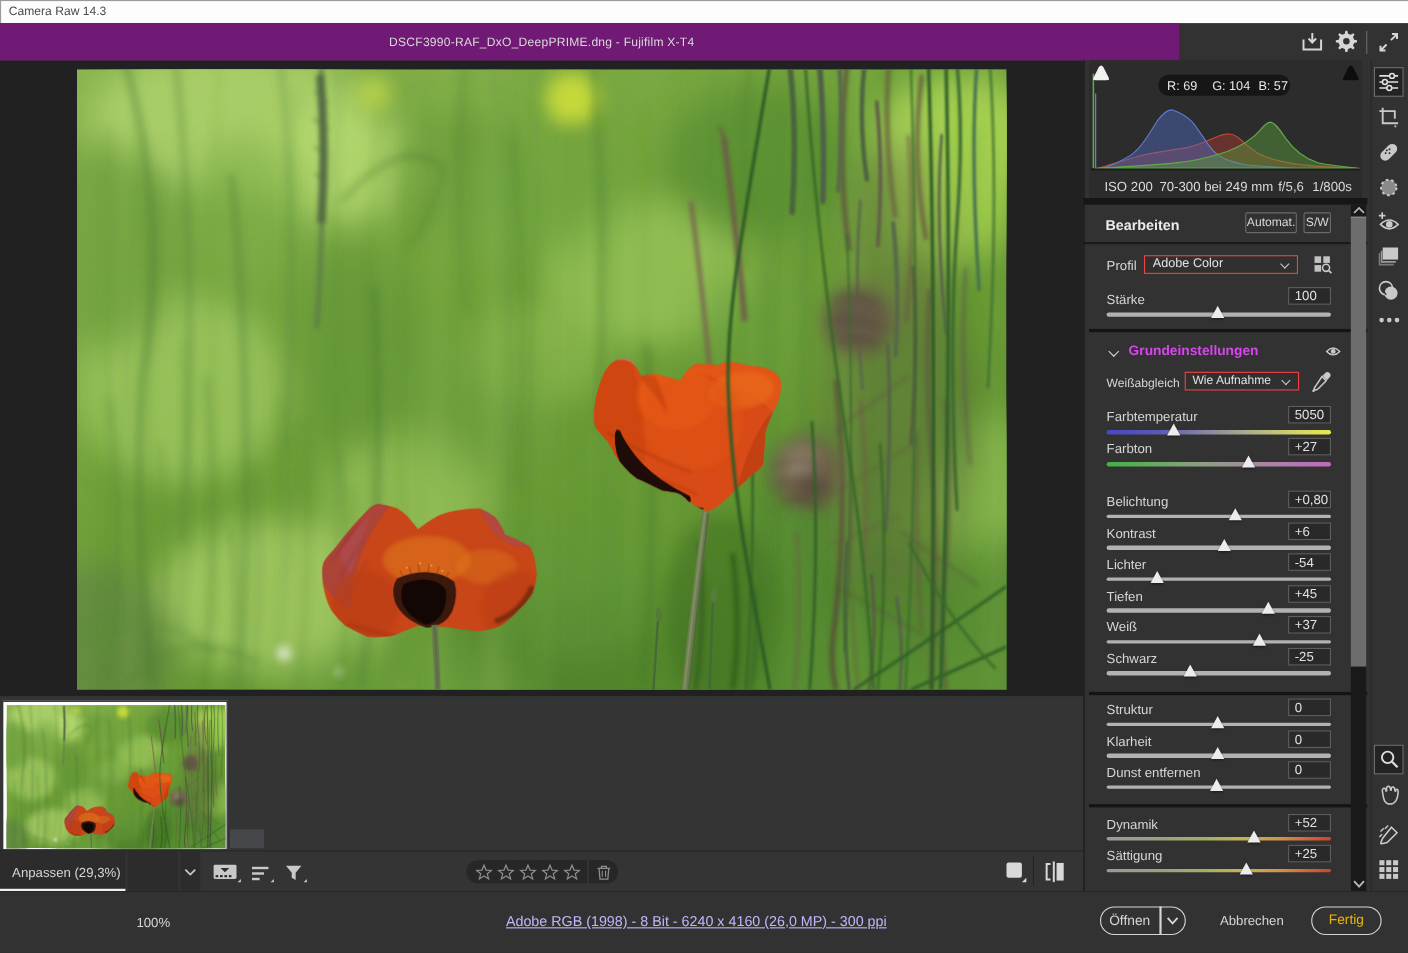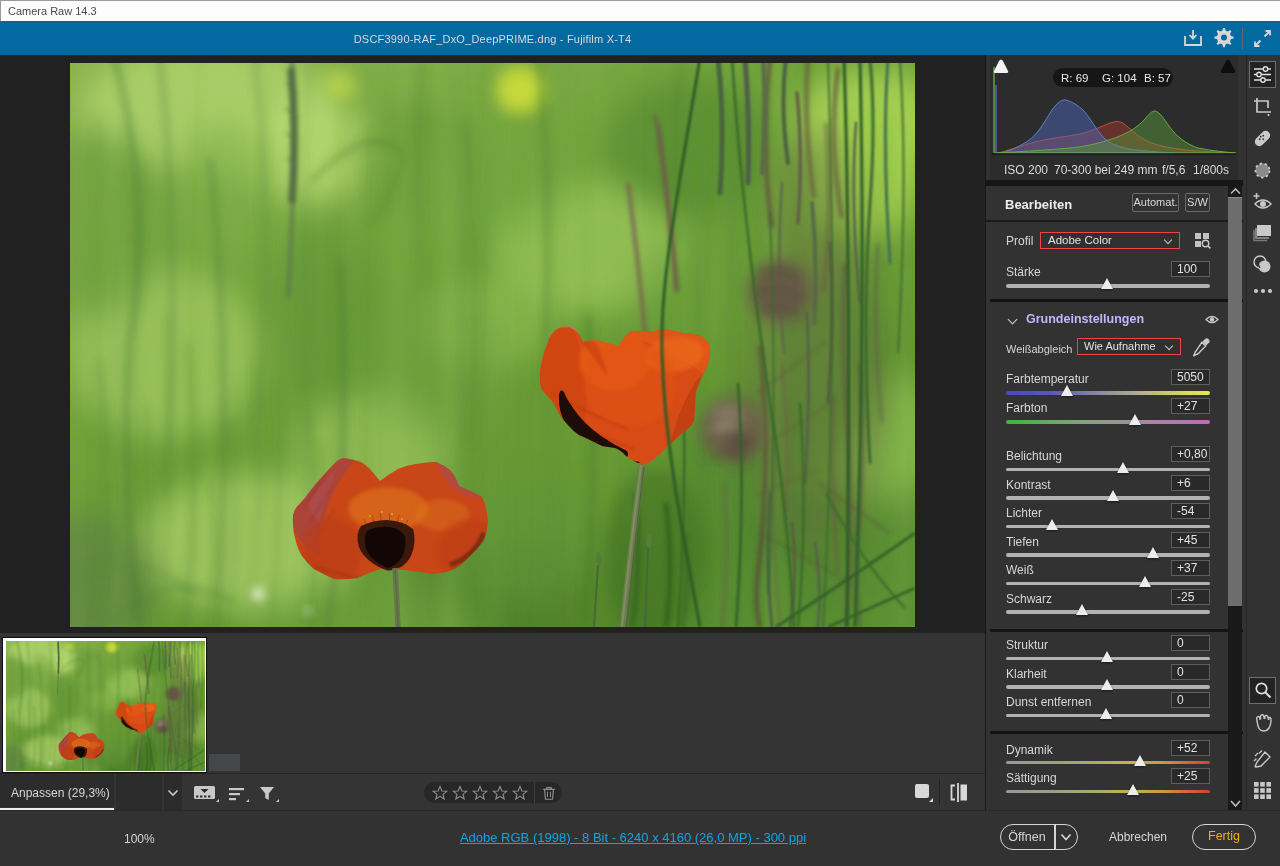--- a/index.html
+++ b/index.html
@@ -2,21 +2,21 @@
 <html><head>
 <meta charset="utf-8">
 <style>
 * { margin:0; padding:0; box-sizing:border-box; }
 html,body { width:1280px; height:866px; overflow:hidden; background:#323232;
   font-family:"Liberation Sans", sans-serif; }
 .abs { position:absolute; }
 #titlebar { position:absolute; left:0; top:0; width:1280px; height:21px;
   background:#fdfdfd; border-top:1px solid #9a9a9a; border-left:1px solid #9a9a9a; }
 #titlebar span { position:absolute; left:7px; top:4px; font-size:11px; color:#4a4a4a; }
-#header { position:absolute; left:0; top:21px; width:1280px; height:34px; background:#0369a1; }
+#header { position:absolute; left:0; top:21px; width:1072px; height:34px; background:#701a75; }
 #fname { position:absolute; left:0; top:12px; width:985px; text-align:center;
   font-size:11px; color:#d9d9d9; letter-spacing:0.2px; }
 #canvas { position:absolute; left:0; top:55px; width:985px; height:578px; background:#212121; }
 #photo { position:absolute; left:70px; top:8px; width:845px; height:564px; }
 #filmstrip { position:absolute; left:0; top:633px; width:985px; height:140px; background:#343434; }
 #thumbframe { position:absolute; left:2px; top:4px; width:205px; height:136px;
   background:#fff; border:1px solid #0e0e0e; }
 #thumbframe svg { position:absolute; left:3px; top:3px; }
 #hscroll { position:absolute; left:209px; top:121px; width:31px; height:17px; background:#45474a; }
 #toolbar { position:absolute; left:0; top:773px; width:985px; height:37px; background:#343434;
@@ -423,21 +423,21 @@
   <line x1="14" y1="14" x2="16.4" y2="16.4" stroke="#c9c9c9" stroke-width="1.6"></line>
 </svg>
 
 <div class="lbl" style="left:1006px; top:265px;">Stärke</div>
 <div class="vbox" style="left:1171px; top:261px;">100</div>
 <div class="track" style="top:284px;"></div>
 <div class="thumbtri" style="left:1101px; top:278px;"></div>
 <div class="sep" style="top:299px;"></div>
 
 <div class="abs" style="left:1009px; top:316px; width:7px; height:7px; border-right:1.8px solid #cfcfcf; border-bottom:1.8px solid #cfcfcf; transform:rotate(45deg);"></div>
-<div class="lbl" style="left:1026px; top:312px; font-size:12.5px; font-weight:bold; color:#c4b5fd;">Grundeinstellungen</div>
+<div class="lbl" style="left:1026px; top:312px; font-size:12.5px; font-weight:bold; color:#d946ef;">Grundeinstellungen</div>
 <svg class="abs" style="left:1205px; top:314px;" width="14" height="11" viewBox="0 0 14 11">
   <path d="M1,5.5 Q7,-0.8 13,5.5 Q7,11.8 1,5.5 Z" fill="none" stroke="#c9c9c9" stroke-width="1.2"></path>
   <circle cx="7" cy="5.5" r="2.2" fill="#c9c9c9"></circle>
 </svg>
 
 <div class="lbl" style="left:1006px; top:343px; font-size:11px;">Weißabgleich</div>
 <div class="ddown" style="left:1077px; top:338px; width:104px; font-size:11px; padding-left:6px;">Wie Aufnahme<span class="chev"></span></div>
 <svg class="abs" style="left:1192px; top:338px;" width="18" height="19" viewBox="0 0 18 19">
   <path d="M12.8,1.2 a2.7,2.7 0 0 1 3.9,3.9 L14.2,7.6 L10.3,3.7 Z" fill="#c9c9c9"></path>
   <path d="M9.8,4.3 L13.6,8.1 L6.6,15.2 Q5.3,16.5 3.7,16.6 L2.3,17.6 Q1.4,18 1.8,17.1 L2.7,15.7 Q2.9,14.1 4.2,12.8 Z" fill="none" stroke="#c9c9c9" stroke-width="1.4"></path>
@@ -642,21 +642,21 @@
   <rect x="1" y="1" width="14" height="14" rx="2" fill="#d9d9d9"></rect>
   <path d="M15,19 L19,19 L19,15 Z" fill="#d9d9d9"></path>
 </svg>
 <div class="abs" style="left:939px; top:779px; width:1px; height:26px; background:#242424;"></div>
 <svg class="abs" style="left:949px; top:783px;" width="20" height="19" viewBox="0 0 20 19">
   <path d="M6,2.5 L2.5,2.5 L2.5,16.5 L6,16.5" fill="none" stroke="#d9d9d9" stroke-width="1.8"></path>
   <rect x="11.5" y="1.5" width="6.5" height="16" fill="#d9d9d9"></rect>
   <line x1="9" y1="0" x2="9" y2="19" stroke="#d9d9d9" stroke-width="1.8"></line>
 </svg>
 
-<div class="lbl" style="left:0px; top:830px; width:1266px; text-align:center; font-size:13px; text-decoration:underline; color:#0ea5e9;">Adobe RGB (1998) - 8 Bit - 6240 x 4160 (26,0 MP) - 300 ppi</div>
+<div class="lbl" style="left:0px; top:830px; width:1266px; text-align:center; font-size:13px; text-decoration:underline; color:#c4b5fd;">Adobe RGB (1998) - 8 Bit - 6240 x 4160 (26,0 MP) - 300 ppi</div>
 <div class="pill" style="left:1000px; top:824px; width:78px; height:26px;"></div>
 <div class="lbl" style="left:1000px; top:830px; width:54px; text-align:center; font-size:12.5px;">Öffnen</div>
 <div class="abs" style="left:1054px; top:824px; width:1.5px; height:26px; background:#d5d5d5;"></div>
 <svg class="abs" style="left:1060px; top:833px;" width="12" height="9" viewBox="0 0 12 9">
   <path d="M1.5,1.5 L6,6.5 L10.5,1.5" fill="none" stroke="#d5d5d5" stroke-width="1.7"></path>
 </svg>
 <div class="lbl" style="left:1109px; top:830px; font-size:12px;">Abbrechen</div>
 <div class="pill" style="left:1192px; top:824px; width:64px; height:26px; line-height:23px;">Fertig</div>
 
 </body></html>

